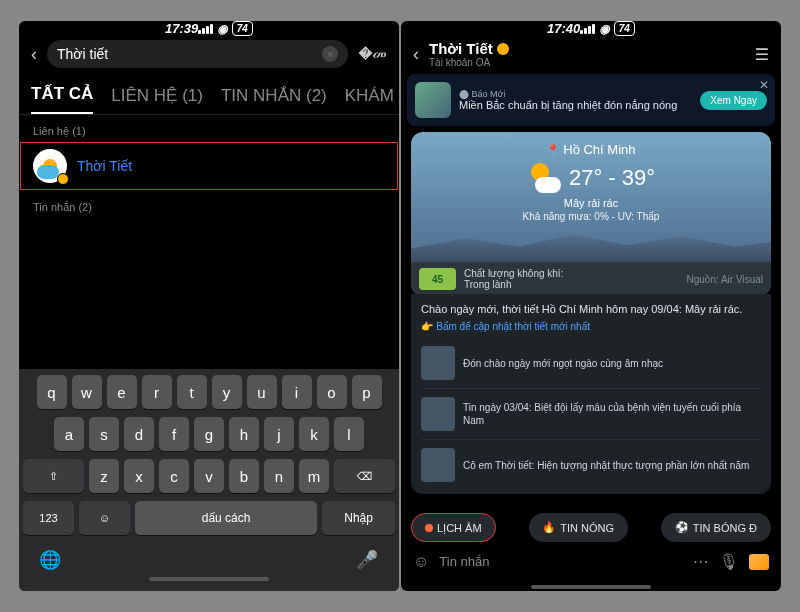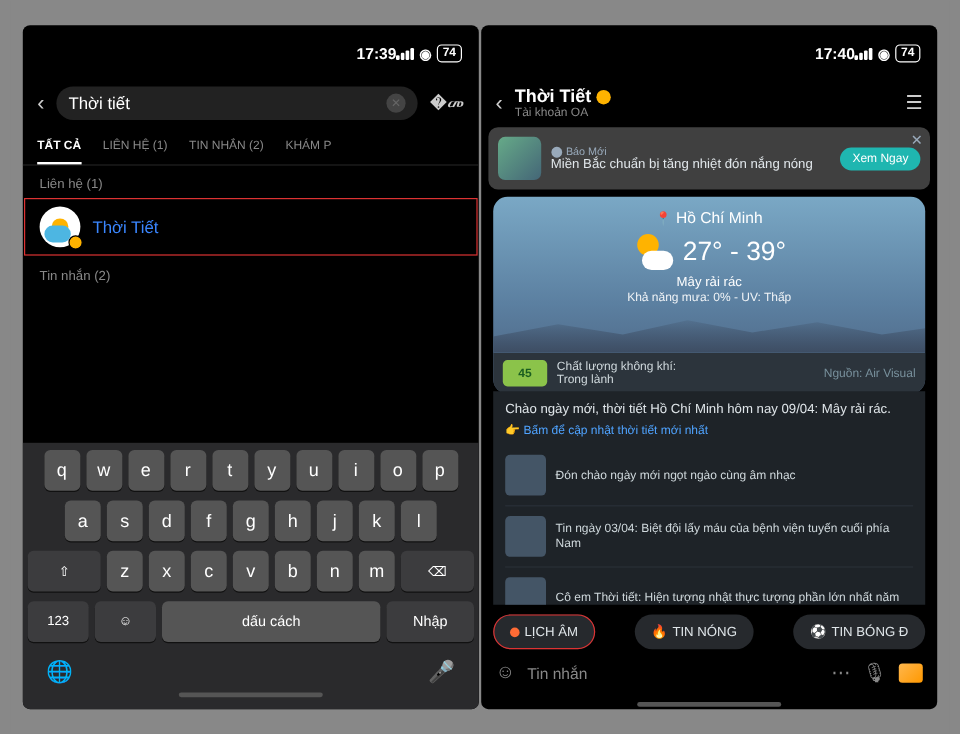--- a/index.html
+++ b/index.html
@@ -1,36 +1,36 @@
 <!DOCTYPE html>
 <html><head>
 <meta charset="utf-8">
 <style>
 * { margin: 0; padding: 0; box-sizing: border-box; font-family: -apple-system, Helvetica, Arial, sans-serif; }
 body { background: #888; display: flex; justify-content: center; align-items: center; height: 612px; width: 800px; }
 .phones { display: flex; gap: 2px; background: #888; padding: 20px 10px; }
 .phone { width: 380px; height: 570px; background: #000; border-radius: 6px; overflow: hidden; position: relative; display: flex; flex-direction: column; }
 
 
-.status { display: flex; justify-content: flex-end; align-items: center; padding: 16px 14px; color: #fff; font-size: 13px; font-weight: 600; }
+.status { display: flex; justify-content: center; align-items: center; padding: 0 14px; color: #fff; font-size: 13px; font-weight: 600; font-style: italic; }
 .status-right { display: flex; align-items: center; gap: 4px; }
 .signal { display: inline-flex; align-items: flex-end; gap: 1px; }
 .signal span { width: 3px; background: #fff; border-radius: 1px; }
 .signal span:nth-child(1){height:4px}.signal span:nth-child(2){height:6px}.signal span:nth-child(3){height:8px}.signal span:nth-child(4){height:10px}
 .wifi { font-size: 12px; }
 .batt { display:inline-flex; align-items:center; gap:2px; font-size:10px; font-weight:700; border:1px solid #fff; border-radius:4px; padding:1px 4px;}
 
 
 .search-row { display:flex; align-items:center; gap:10px; padding:4px 12px 8px; }
 .back { color:#ccc; font-size:18px; }
 .searchbox { flex:1; background:#222; border-radius:18px; display:flex; align-items:center; padding:6px 10px; gap:6px; }
 .searchbox input { flex:1; background:transparent; border:none; color:#fff; font-size:14px; outline:none; }
 .clear-x { color:#666; background:#444; border-radius:50%; width:16px;height:16px; display:inline-flex;align-items:center;justify-content:center;font-size:10px;}
 .qr { color:#ccc; font-size:16px;}
-.tabs { display:flex; gap:18px; padding:0 12px; border-bottom:1px solid #222; font-size:10px; color:#888; }
+.tabs { display:flex; gap:18px; padding:0 12px; border-bottom:1px solid #222; font-size:17px; color:#888;align-items:flex-end; }
 .tab { padding:8px 0; white-space:nowrap; }
 .tab.active { color:#fff; font-weight:600; border-bottom:2px solid #fff; }
 .section-label { color:#888; font-size:11px; padding:10px 14px 4px; }
 .contact-card { display:flex; align-items:center; gap:10px; padding:8px 14px; }
 .contact-card.hl { outline:1.5px solid #d33; outline-offset:-2px; }
 .weather-avatar { width:34px;height:34px;border-radius:50%; background:#fff; display:flex;align-items:center;justify-content:center; position:relative;}
 .sun { width:14px;height:14px;border-radius:50%;background:#ffb300;}
 .cloud { position:absolute; width:22px;height:14px;background:#4db6e2;border-radius:10px; bottom:4px; left:4px;}
 .verify { position:absolute; right:-2px; bottom:-2px; width:12px;height:12px;background:#ffb300;border-radius:50%;border:1px solid #000;}
 .contact-name { color:#3a86ff; font-size:14px; }
@@ -45,21 +45,21 @@
 .key.enter { flex:2; max-width:none; background:#3c3c3e; font-size:12px;}
 .kfunc { display:flex; justify-content:space-between; padding:6px 16px 0; color:#ccc; font-size:18px;}
 .home-ind { width:120px;height:4px;background:#555;border-radius:3px;margin:6px auto 2px;}
 
 
 .header2 { display:flex; align-items:center; gap:10px; padding:4px 12px 6px; }
 .h2-title { font-size:15px; font-weight:600; color:#fff; display:flex; align-items:center; gap:4px;}
 .h2-badge { width:12px;height:12px;background:#ffb300;border-radius:50%; display:inline-block;}
 .h2-sub { font-size:10px; color:#888;}
 .menu-ic { margin-left:auto; color:#ccc; font-size:16px;}
-.banner { background:#404040; margin:0 6px; border-radius:8px; display:flex; align-items:center; gap:8px; padding:8px; position:relative;}
+.banner { background:#0f172a; margin:0 6px; border-radius:8px; display:flex; align-items:center; gap:8px; padding:8px; position:relative;}
 .banner-img { width:36px;height:36px;background:linear-gradient(135deg,#6a8,#467);border-radius:6px;}
 .banner-txt { flex:1; font-size:11px; color:#e0e6ea;}
 .banner-src { font-size:9px;color:#9ab;}
 .banner-btn { background:#1fb6b0; color:#fff; border:none; border-radius:12px; padding:4px 10px; font-size:10px;}
 .banner-x { position:absolute; top:4px; right:6px; color:#9ab; font-size:12px;}
 .content { flex:1; overflow:hidden; padding:6px 10px 0;}
 .weather-card { background:linear-gradient(180deg,#7aa8c5 0%,#5b7fa0 55%,#4a5f7c 100%); border-radius:12px; overflow:hidden;}
 .wc-top { text-align:center; padding:10px 8px 6px; color:#fff;}
 .wc-loc { font-size:13px;}
 .wc-loc::before{content:"📍 "; font-size:11px;}

